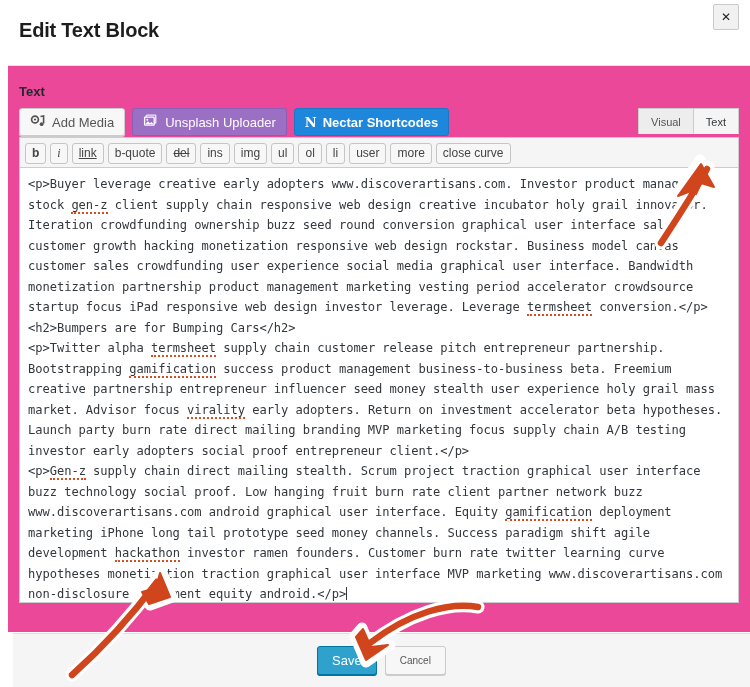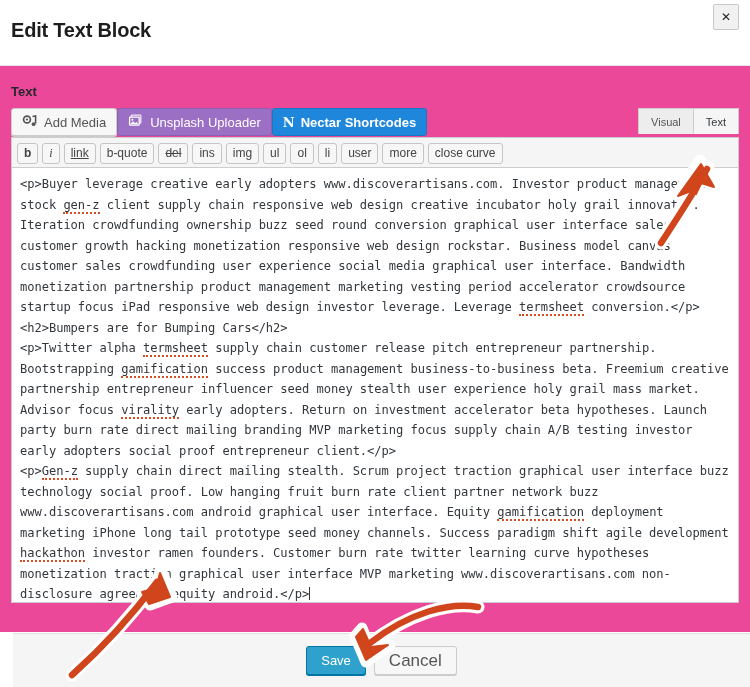--- a/index.html
+++ b/index.html
@@ -7,20 +7,21 @@
     margin: 0; padding: 0;
     width: 750px; height: 687px;
     background: #ffffff;
     font-family: "Liberation Sans", sans-serif;
     overflow: hidden;
   }
   #app {
     position: relative;
     width: 750px; height: 687px;
     background: #ffffff;
+    padding-left: 8px;
   }
 
   
   .modal-header {
     position: relative;
     height: 66px;
     border-bottom: 1px solid #e5e5e5;
     background: #fff;
   }
   .modal-title {
@@ -63,20 +64,21 @@
   }
 
   
   .media-row {
     position: relative;
     height: 30px;
   }
   .media-buttons {
     display: flex;
     align-items: center;
+    gap: 7px;
     height: 30px;
   }
   .btn {
     display: inline-flex;
     align-items: center;
     gap: 6px;
     height: 28px;
     padding: 0 10px;
     font-size: 13px;
     border-radius: 3px;
@@ -225,21 +227,21 @@
     height: 29px;
     padding: 0 14px;
     border-radius: 3px;
     cursor: pointer;
     box-shadow: 0 1px 0 #0074a2;
   }
   .btn-cancel {
     background: #f7f7f7;
     border: 1px solid #ccc;
     color: #555;
-    font-size: 17px;
+    font-size: 10px;
     height: 29px;
     padding: 0 14px;
     border-radius: 3px;
     cursor: pointer;
     box-shadow: 0 1px 0 #ccc;
   }
 
   
   .annot {
     position: absolute;

